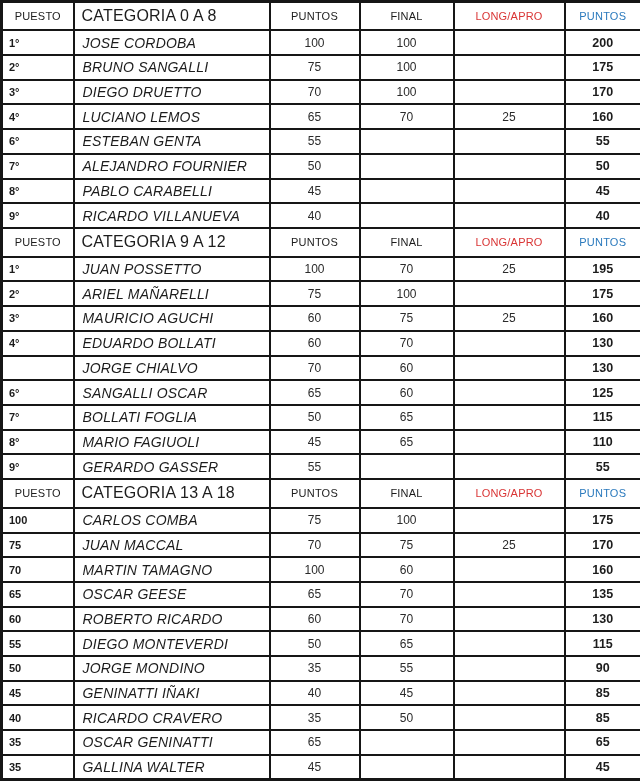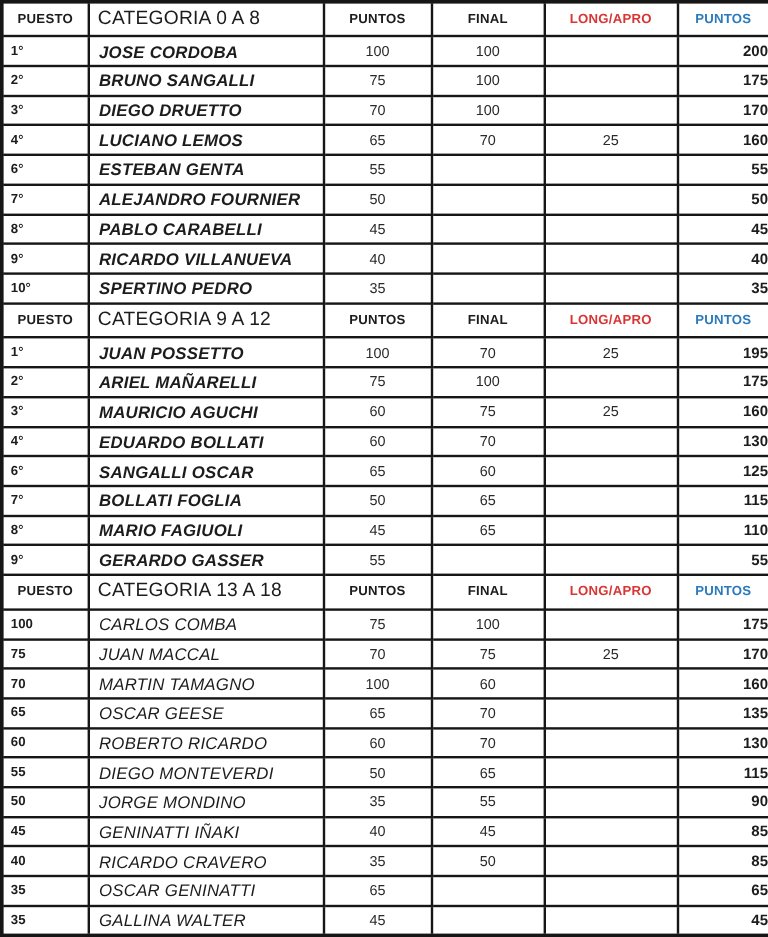--- a/index.html
+++ b/index.html
@@ -32,21 +32,21 @@
     vertical-align: middle;
     overflow: hidden;
     white-space: nowrap;
     background: var(--bg);
   }
   tr.header-row { height: 27px; }
   tr.data-row { height: 23px; }
 
   th.h-small {
     font-size: 11px;
-    font-weight: bold;
+    font-weight: normal;
     text-align: center;
     letter-spacing: 0.2px;
   }
   th.h-title {
     font-size: 16px;
     font-weight: normal;
     text-align: left;
     padding-left: 7px;
     letter-spacing: 0.2px;
   }
@@ -59,31 +59,31 @@
     text-align: left;
     padding-left: 6px;
   }
   td.c-name {
     font-size: 14px;
     font-style: italic;
     text-align: left;
     padding-left: 8px;
     letter-spacing: 0.2px;
   }
-  td.c-name.bold { font-weight: bold; }
+  td.c-name.bold { font-weight: normal; }
   td.c-num {
     font-size: 12px;
     font-weight: normal;
     text-align: center;
     color: #2a2a2a;
   }
   td.c-total {
     font-size: 12.5px;
     font-weight: bold;
-    text-align: right;
+    text-align: center;
   }
 </style>
 </head>
 <body>
 
 <table class="results">
   <colgroup>
     <col style="width:72px">
     <col style="width:196px">
     <col style="width:90px">
@@ -157,28 +157,20 @@
         <td class="c-total">45</td>
       </tr>
       <tr class="data-row">
         <td class="c-puesto">9°</td>
         <td class="c-name bold">RICARDO VILLANUEVA</td>
         <td class="c-num">40</td>
         <td class="c-num"></td>
         <td class="c-num"></td>
         <td class="c-total">40</td>
       </tr>
-      <tr class="data-row">
-        <td class="c-puesto">10°</td>
-        <td class="c-name bold">SPERTINO PEDRO</td>
-        <td class="c-num">35</td>
-        <td class="c-num"></td>
-        <td class="c-num"></td>
-        <td class="c-total">35</td>
-      </tr>
       <tr class="header-row">
         <th class="h-small">PUESTO</th>
         <th class="h-title">CATEGORIA 9 A 12</th>
         <th class="h-small">PUNTOS</th>
         <th class="h-small">FINAL</th>
         <th class="h-small h-long">LONG/APRO</th>
         <th class="h-small h-total">PUNTOS</th>
       </tr>
       <tr class="data-row">
         <td class="c-puesto">1°</td>
@@ -206,20 +198,28 @@
       </tr>
       <tr class="data-row">
         <td class="c-puesto">4°</td>
         <td class="c-name bold">EDUARDO BOLLATI</td>
         <td class="c-num">60</td>
         <td class="c-num">70</td>
         <td class="c-num"></td>
         <td class="c-total">130</td>
       </tr>
       <tr class="data-row">
+        <td class="c-puesto"></td>
+        <td class="c-name bold">JORGE CHIALVO</td>
+        <td class="c-num">70</td>
+        <td class="c-num">60</td>
+        <td class="c-num"></td>
+        <td class="c-total">130</td>
+      </tr>
+      <tr class="data-row">
         <td class="c-puesto">6°</td>
         <td class="c-name bold">SANGALLI OSCAR</td>
         <td class="c-num">65</td>
         <td class="c-num">60</td>
         <td class="c-num"></td>
         <td class="c-total">125</td>
       </tr>
       <tr class="data-row">
         <td class="c-puesto">7°</td>
         <td class="c-name bold">BOLLATI FOGLIA</td>

